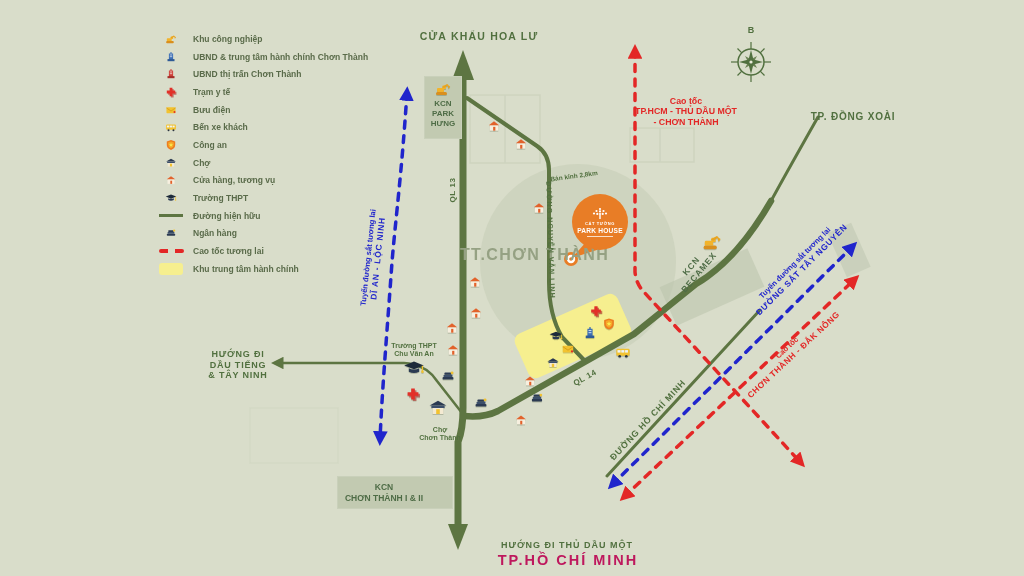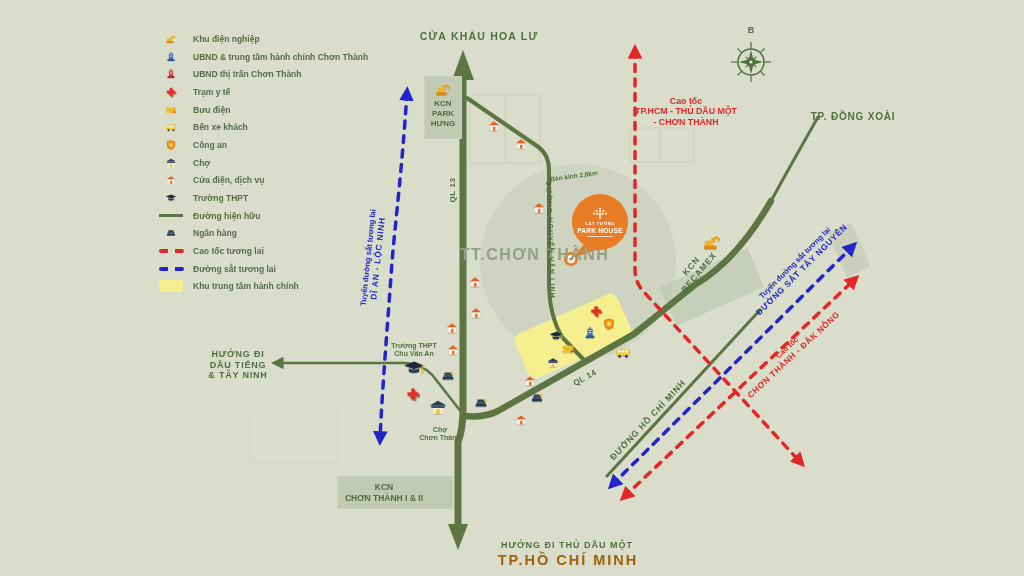--- a/index.html
+++ b/index.html
@@ -133,21 +133,21 @@
       <div class="legend-row">
         <span class="legend-ic">
           <svg viewBox="0 0 20 20">
             <rect x="3" y="13" width="11" height="3" rx="1.5" fill="#d98f1e"></rect>
             <rect x="4" y="9" width="7" height="4" rx="1" fill="#f2b32b"></rect>
             <rect x="9.5" y="6.5" width="3.5" height="3.5" rx="0.5" fill="#f2b32b"></rect>
             <path d="M9 8 L14 5 L15.5 6 L11 9 Z" fill="#e8a31f"></path>
             <path d="M14 5.5 l3.2 2 -1.6 2.2 z" fill="#e8a31f"></path>
           </svg>
         </span>
-        <span class="legend-label">Khu điện nghiệp</span>
+        <span class="legend-label">Khu công nghiệp</span>
       </div>
       <div class="legend-row">
         <span class="legend-ic">
           <svg viewBox="0 0 20 20">
             <rect x="9.2" y="3" width="1.6" height="2.5" fill="#3d6fb5"></rect>
             <rect x="7" y="5" width="6" height="10" fill="#3d6fb5"></rect>
             <rect x="5" y="13" width="10" height="3" fill="#2f5a96"></rect>
             <rect x="8.3" y="6.5" width="3.4" height="1.2" fill="#fff" opacity=".75"></rect>
             <rect x="8.3" y="9" width="3.4" height="1.2" fill="#fff" opacity=".75"></rect>
           </svg>
@@ -220,21 +220,21 @@
         <span class="legend-label">Chợ</span>
       </div>
       <div class="legend-row">
         <span class="legend-ic">
           <svg viewBox="0 0 20 20">
             <rect x="5" y="9" width="10" height="6.5" fill="#f6efdf"></rect>
             <path d="M4 9l6-4.5L16 9z" fill="#e2622b"></path>
             <rect x="9" y="11" width="2.6" height="4.5" fill="#e2622b"></rect>
           </svg>
         </span>
-        <span class="legend-label">Cửa điện, dịch vụ</span>
+        <span class="legend-label">Cửa hàng, tương vụ</span>
       </div>
       <div class="legend-row">
         <span class="legend-ic">
           <svg viewBox="0 0 20 20">
             <path d="M2.5 8l7.5-3 7.5 3-7.5 3z" fill="#1d2a3a"></path>
             <path d="M6 10.2v2.6q4 2.2 8 0v-2.6q-4 2-8 0z" fill="#2b3a52"></path>
             <path d="M16.5 8.3v4" stroke="#f2c230" stroke-width="1"></path>
             <circle cx="16.5" cy="12.9" r="1" fill="#f2c230"></circle>
           </svg>
         </span>
@@ -255,26 +255,20 @@
             <circle cx="14.5" cy="6.5" r="1.6" fill="#f2c230"></circle>
           </svg>
         </span>
         <span class="legend-label">Ngân hàng</span>
       </div>
       <div class="legend-row">
         <span class="legend-ic">
           <span class="sw-dash r"></span>
         </span>
         <span class="legend-label">Cao tốc tương lai</span>
-      </div>
-      <div class="legend-row">
-        <span class="legend-ic">
-          <span class="sw-dash b"></span>
-        </span>
-        <span class="legend-label">Đường sắt tương lai</span>
       </div>
       <div class="legend-row">
         <span class="legend-ic">
           <span class="sw-rect"></span>
         </span>
         <span class="legend-label">Khu trung tâm hành chính</span>
       </div>
     </div>
 
   <div class="zone-box" id="box-minh-hung" style="left:424px;top:76px;width:38px;height:60px;font-size:8px;line-height:10px;padding-top:3px;">
@@ -357,21 +351,21 @@
     <span>Chu Văn An</span>
   </div>
 
   <div class="lbl" style="left:440px;top:434px;font-size:7px;">
     <span>Chợ</span>
     <span>Chơn Thành</span>
   </div>
 
   <div class="lbl" style="left:567px;top:545px;font-size:9px;letter-spacing:1px;">HƯỚNG ĐI THỦ DẦU MỘT</div>
 
-  <div class="lbl" style="left:568px;top:561px;font-size:14.5px;letter-spacing:2px;color:#a16207;">TP.HỒ CHÍ MINH</div>
+  <div class="lbl" style="left:568px;top:561px;font-size:14.5px;letter-spacing:2px;color:#be185d;">TP.HỒ CHÍ MINH</div>
 
   <div id="balloon">
     <span class="tree">
       <svg width="18" height="13" viewBox="0 0 18 13">
         <g fill="#ffffff">
           <circle cx="9" cy="2" r="1.1"></circle>
           <circle cx="5.5" cy="4" r="1.1"></circle>
             <circle cx="9" cy="4.4" r="1.1"></circle>
             <circle cx="12.5" cy="4" r="1.1"></circle>
           <circle cx="3" cy="6.5" r="1.1"></circle>

